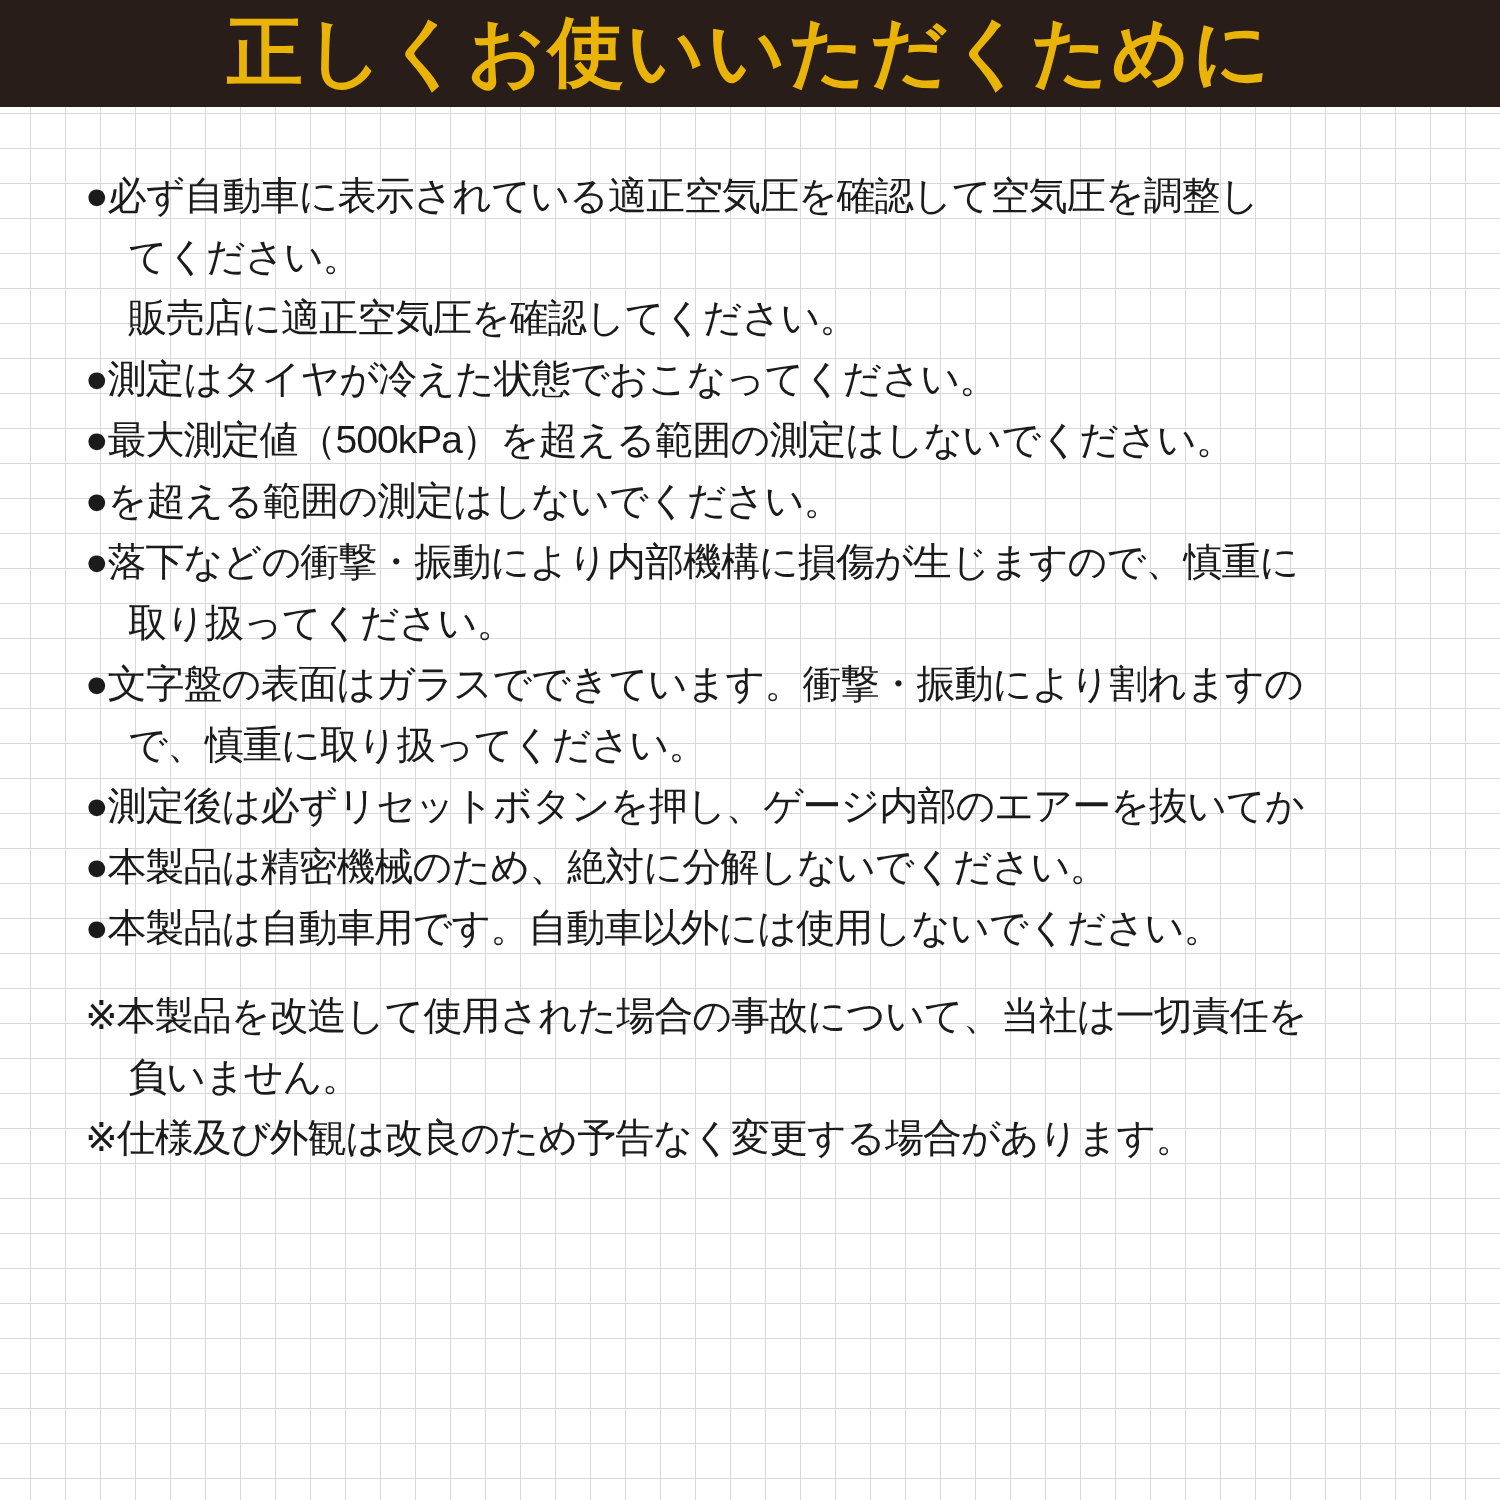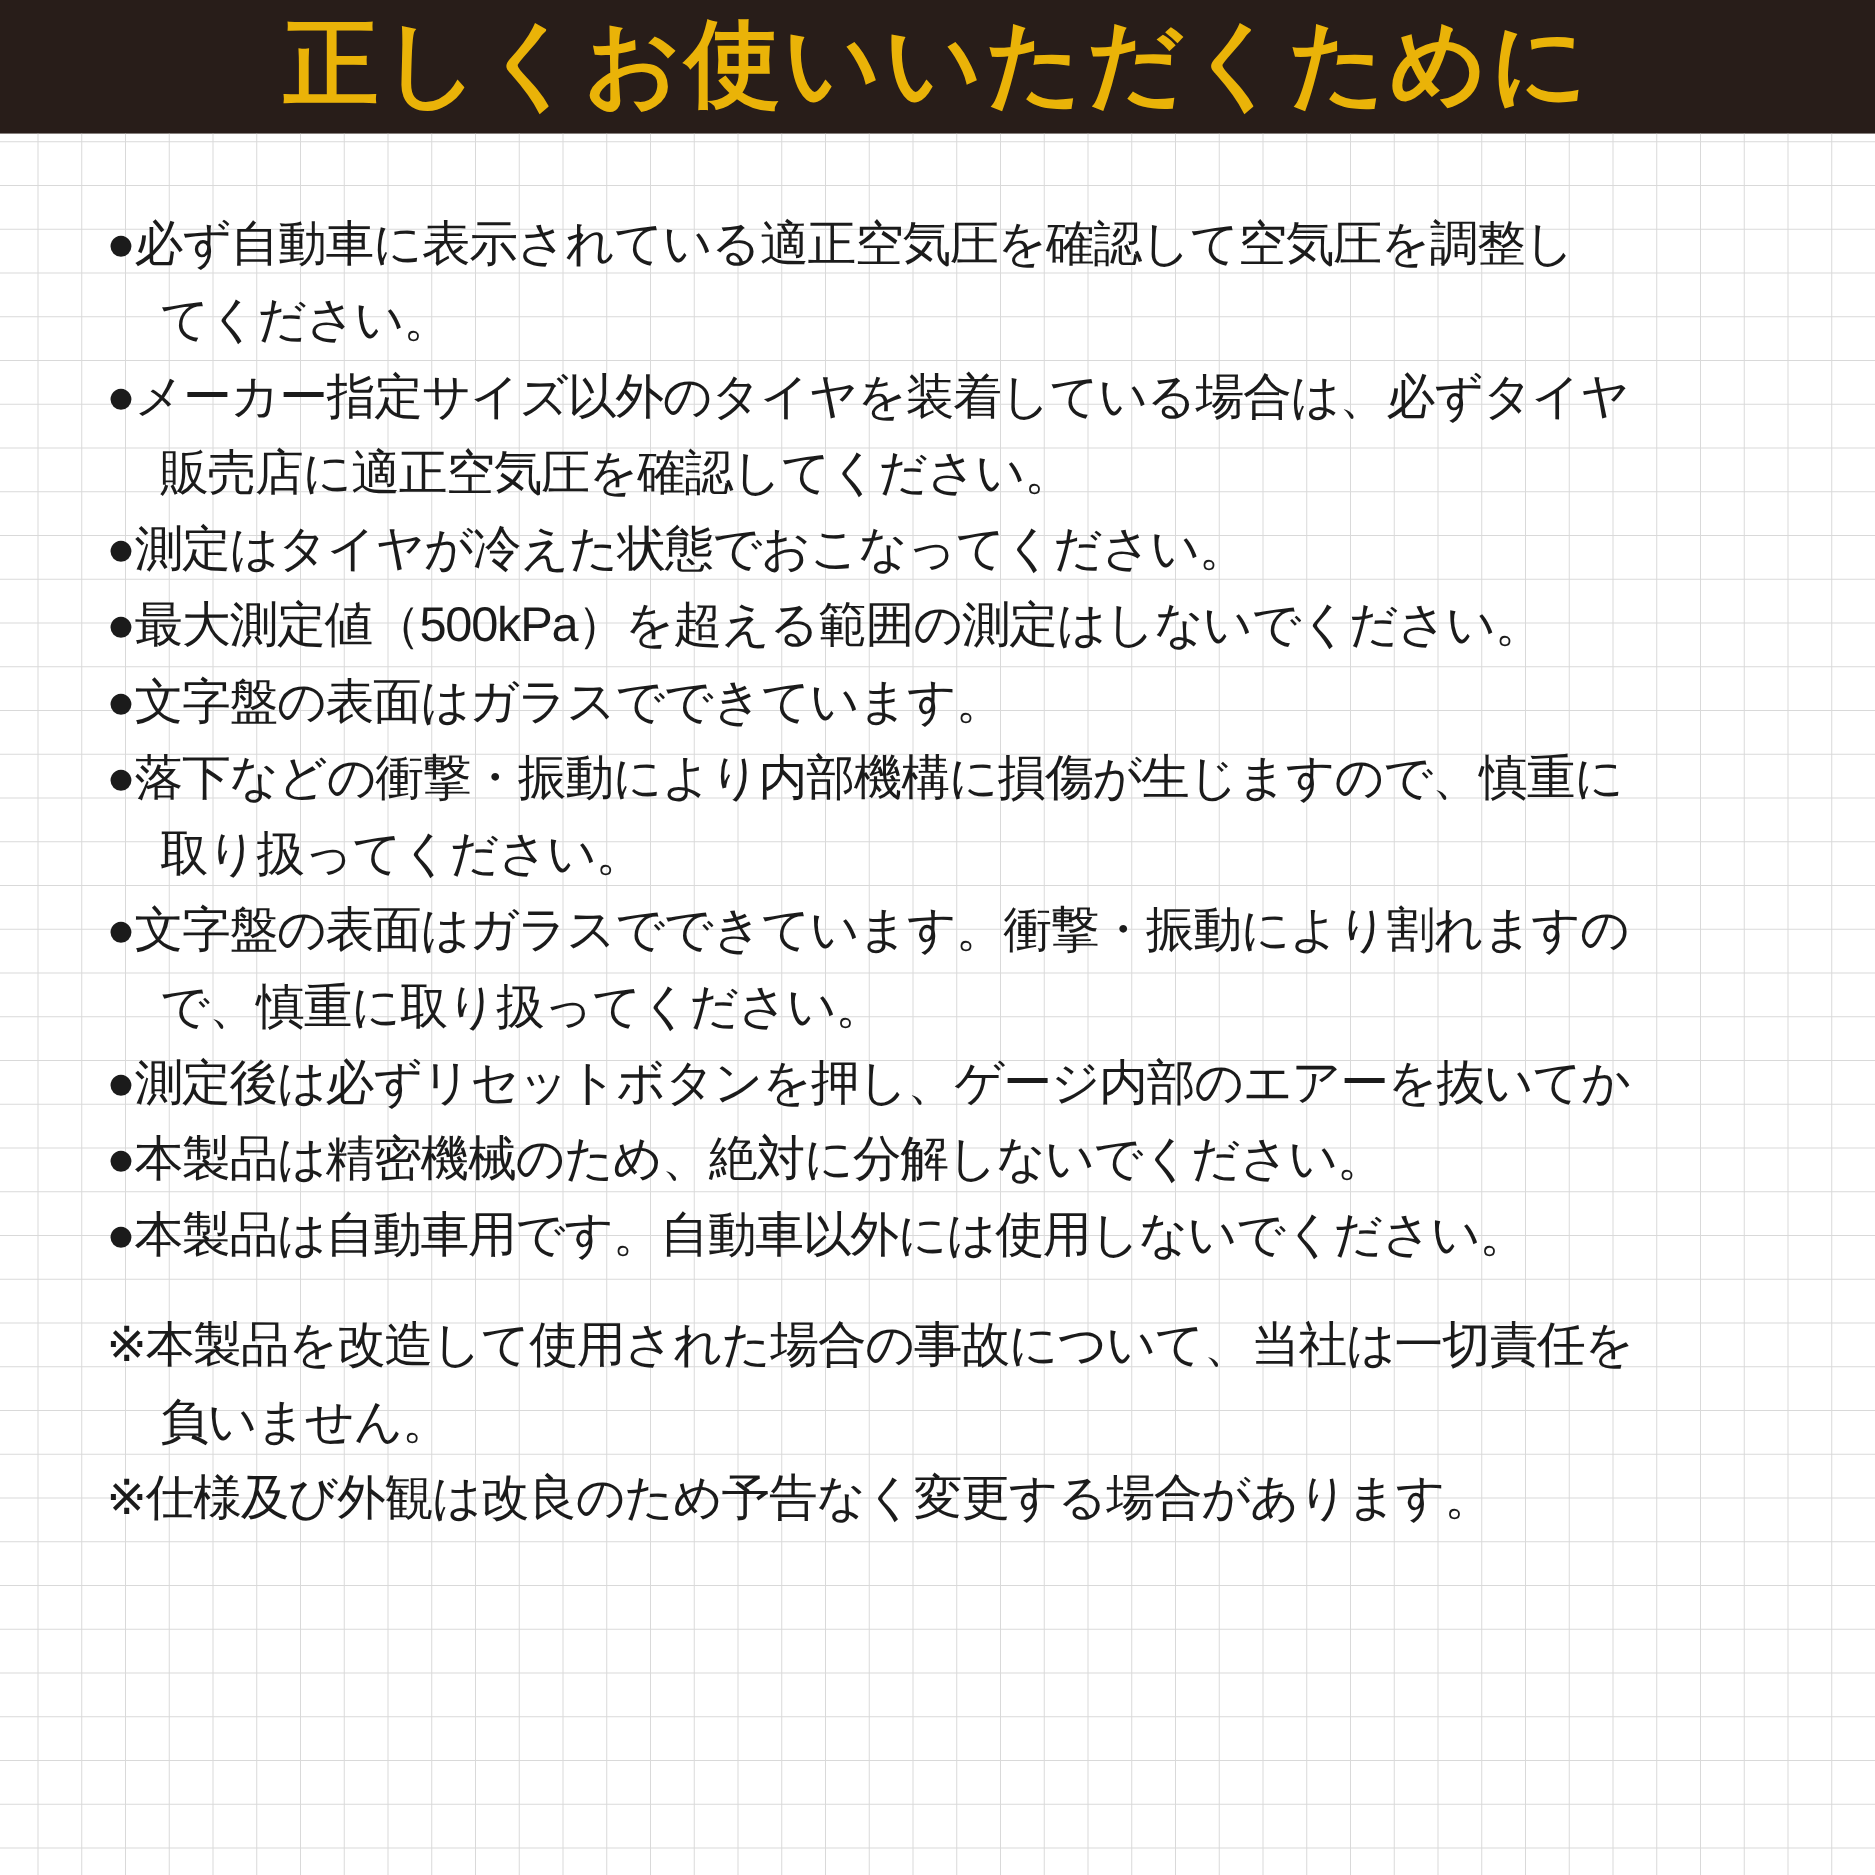--- a/index.html
+++ b/index.html
@@ -56,25 +56,24 @@
 <div class="header">
   <div class="title">正しくお使いいただくために</div>
 </div>
 
 <div class="grid-area"></div>
 
 <div class="text-block">
   <div class="bullets-group">
       <div class="line">●必ず自動車に表示されている適正空気圧を確認して空気圧を調整し</div>
       <div class="line wrapped">てください。</div>
-      <div class="line">●メーカー指定サイズ以外のタイヤを装着している場合は、必ずタイヤ</div>
       <div class="line wrapped">販売店に適正空気圧を確認してください。</div>
       <div class="line">●測定はタイヤが冷えた状態でおこなってください。</div>
       <div class="line">●最大測定値（500kPa）を超える範囲の測定はしないでください。</div>
-      <div class="line">●文字盤の表面はガラスでできています。</div>
+      <div class="line">●を超える範囲の測定はしないでください。</div>
       <div class="line">●落下などの衝撃・振動により内部機構に損傷が生じますので、慎重に</div>
       <div class="line wrapped">取り扱ってください。</div>
       <div class="line">●文字盤の表面はガラスでできています。衝撃・振動により割れますの</div>
       <div class="line wrapped">で、慎重に取り扱ってください。</div>
       <div class="line">●測定後は必ずリセットボタンを押し、ゲージ内部のエアーを抜いてか</div>
       <div class="line">●本製品は精密機械のため、絶対に分解しないでください。</div>
       <div class="line">●本製品は自動車用です。自動車以外には使用しないでください。</div>
     </div>
   <div class="notes-group">
       <div class="line">※本製品を改造して使用された場合の事故について、当社は一切責任を</div>

